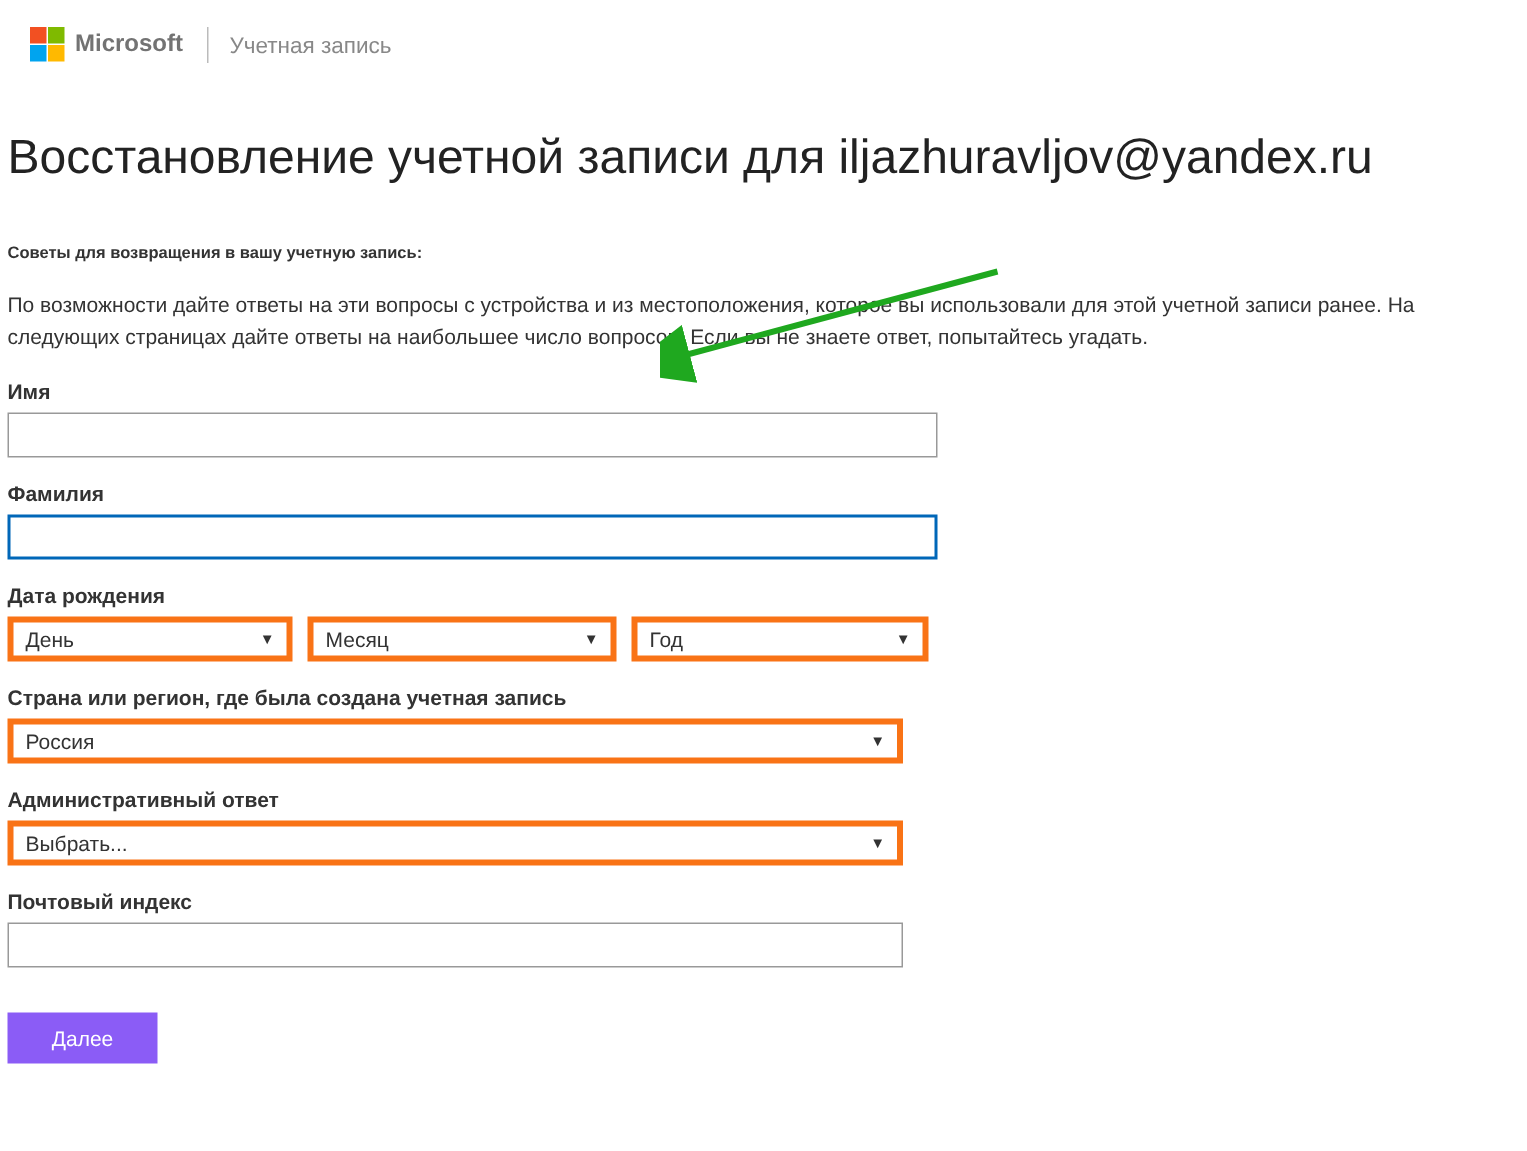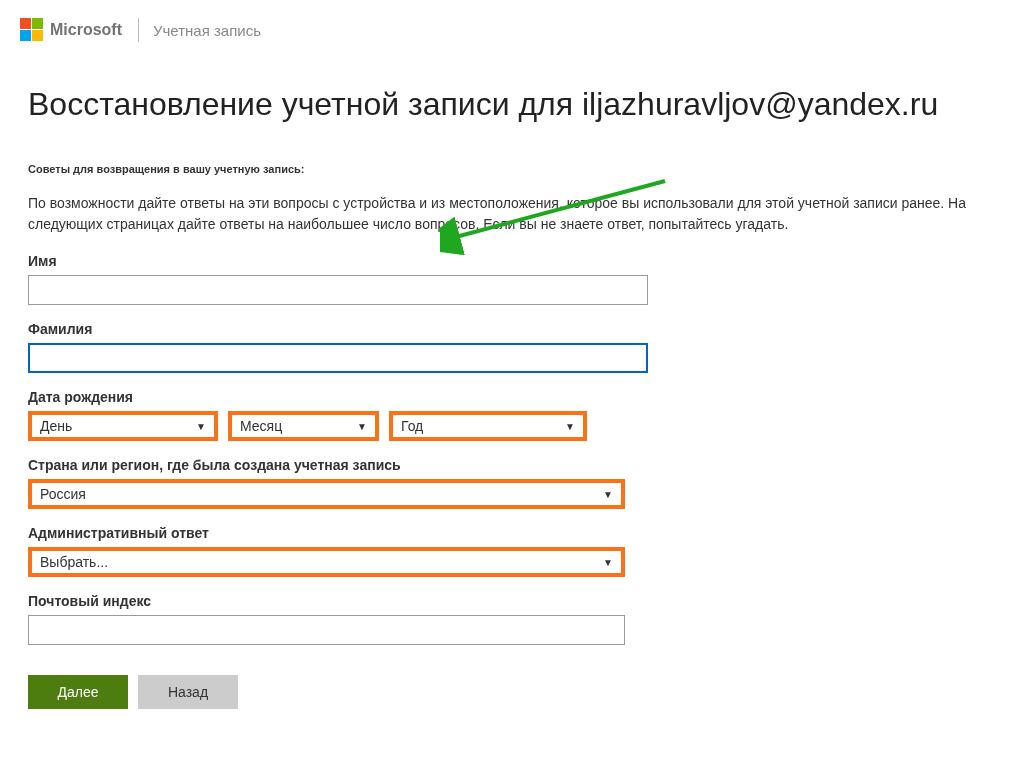--- a/index.html
+++ b/index.html
@@ -45,21 +45,21 @@
       width: 1px;
       height: 24px;
       background: #bbb;
       margin: 0 14px 0 2px;
     }
     .subbrand {
       color: #888;
       font-size: 15px;
     }
     .content {
-      padding: 20px 20px 20px 28px;
+      padding: 20px 20px 20px 5px;
       position: relative;
     }
     .page-title {
       font-size: 32px;
       font-weight: 300;
       color: #222;
       margin-bottom: 40px;
       margin-top: 10px;
     }
     .tips-heading {
@@ -108,38 +108,38 @@
       justify-content: space-between;
       padding: 0 8px;
       cursor: pointer;
       position: relative;
     }
     .select-box .arrow {
       font-size: 10px;
       color: #333;
     }
     .sel-day { width: 190px; }
-    .sel-month { width: 151px; }
+    .sel-month { width: 206px; }
     .sel-year { width: 198px; }
     .sel-wide { width: 597px; gap: 31px; }
     .buttons-row {
       display: flex;
       gap: 10px;
       margin-top: 30px;
     }
     .btn {
       height: 34px;
       min-width: 100px;
       border: none;
       font-size: 14px;
       cursor: pointer;
       font-family: inherit;
     }
     .btn-primary {
-      background: #4d7c0f;
+      background: #8b5cf6;
       color: #fff;
     }
     .btn-secondary {
       background: #ccc;
       color: #333;
     }
     .annotation-arrow {
       position: absolute;
       top: 120px;
       left: 440px;
@@ -223,16 +223,15 @@
     </div>
   </div>
 
   <div class="form-group">
     <label class="form-label">Почтовый индекс</label>
     <input type="text" class="text-input" style="width: 597px;" value="">
   </div>
 
   <div class="buttons-row">
     <button class="btn btn-primary">Далее</button>
-    <button class="btn btn-secondary">Назад</button>
   </div>
 
 </div>
 
 </body></html>

